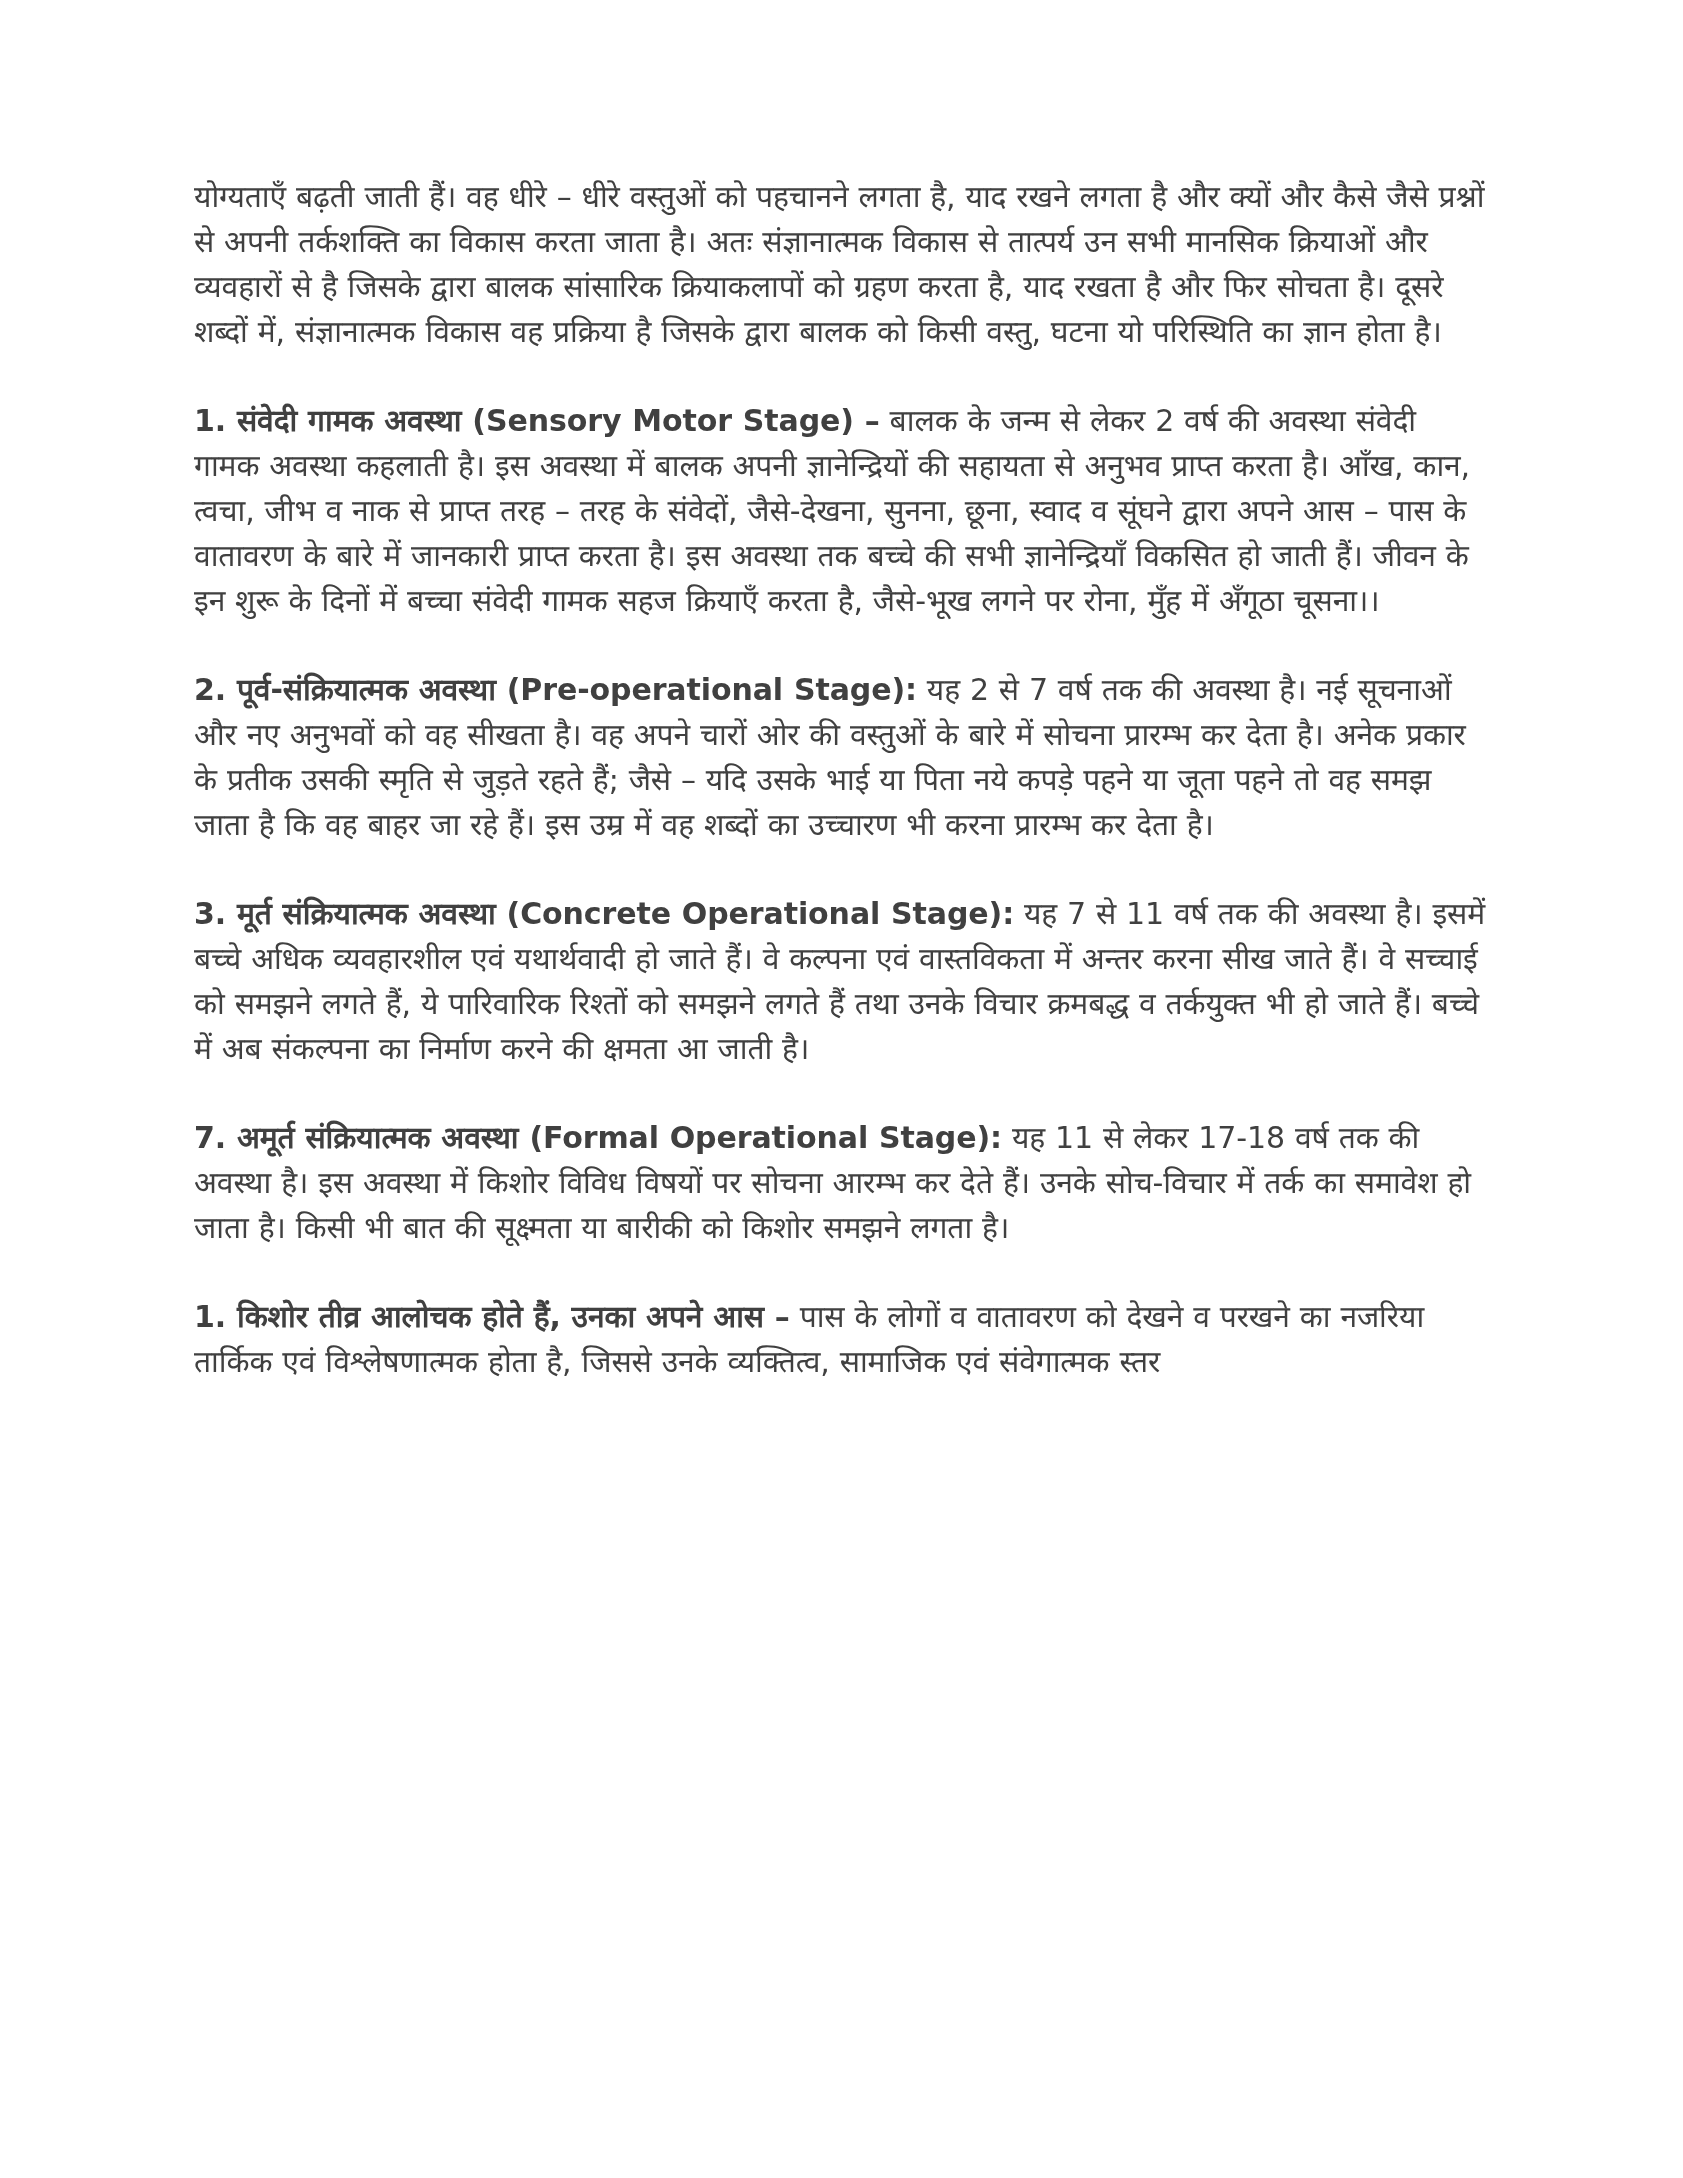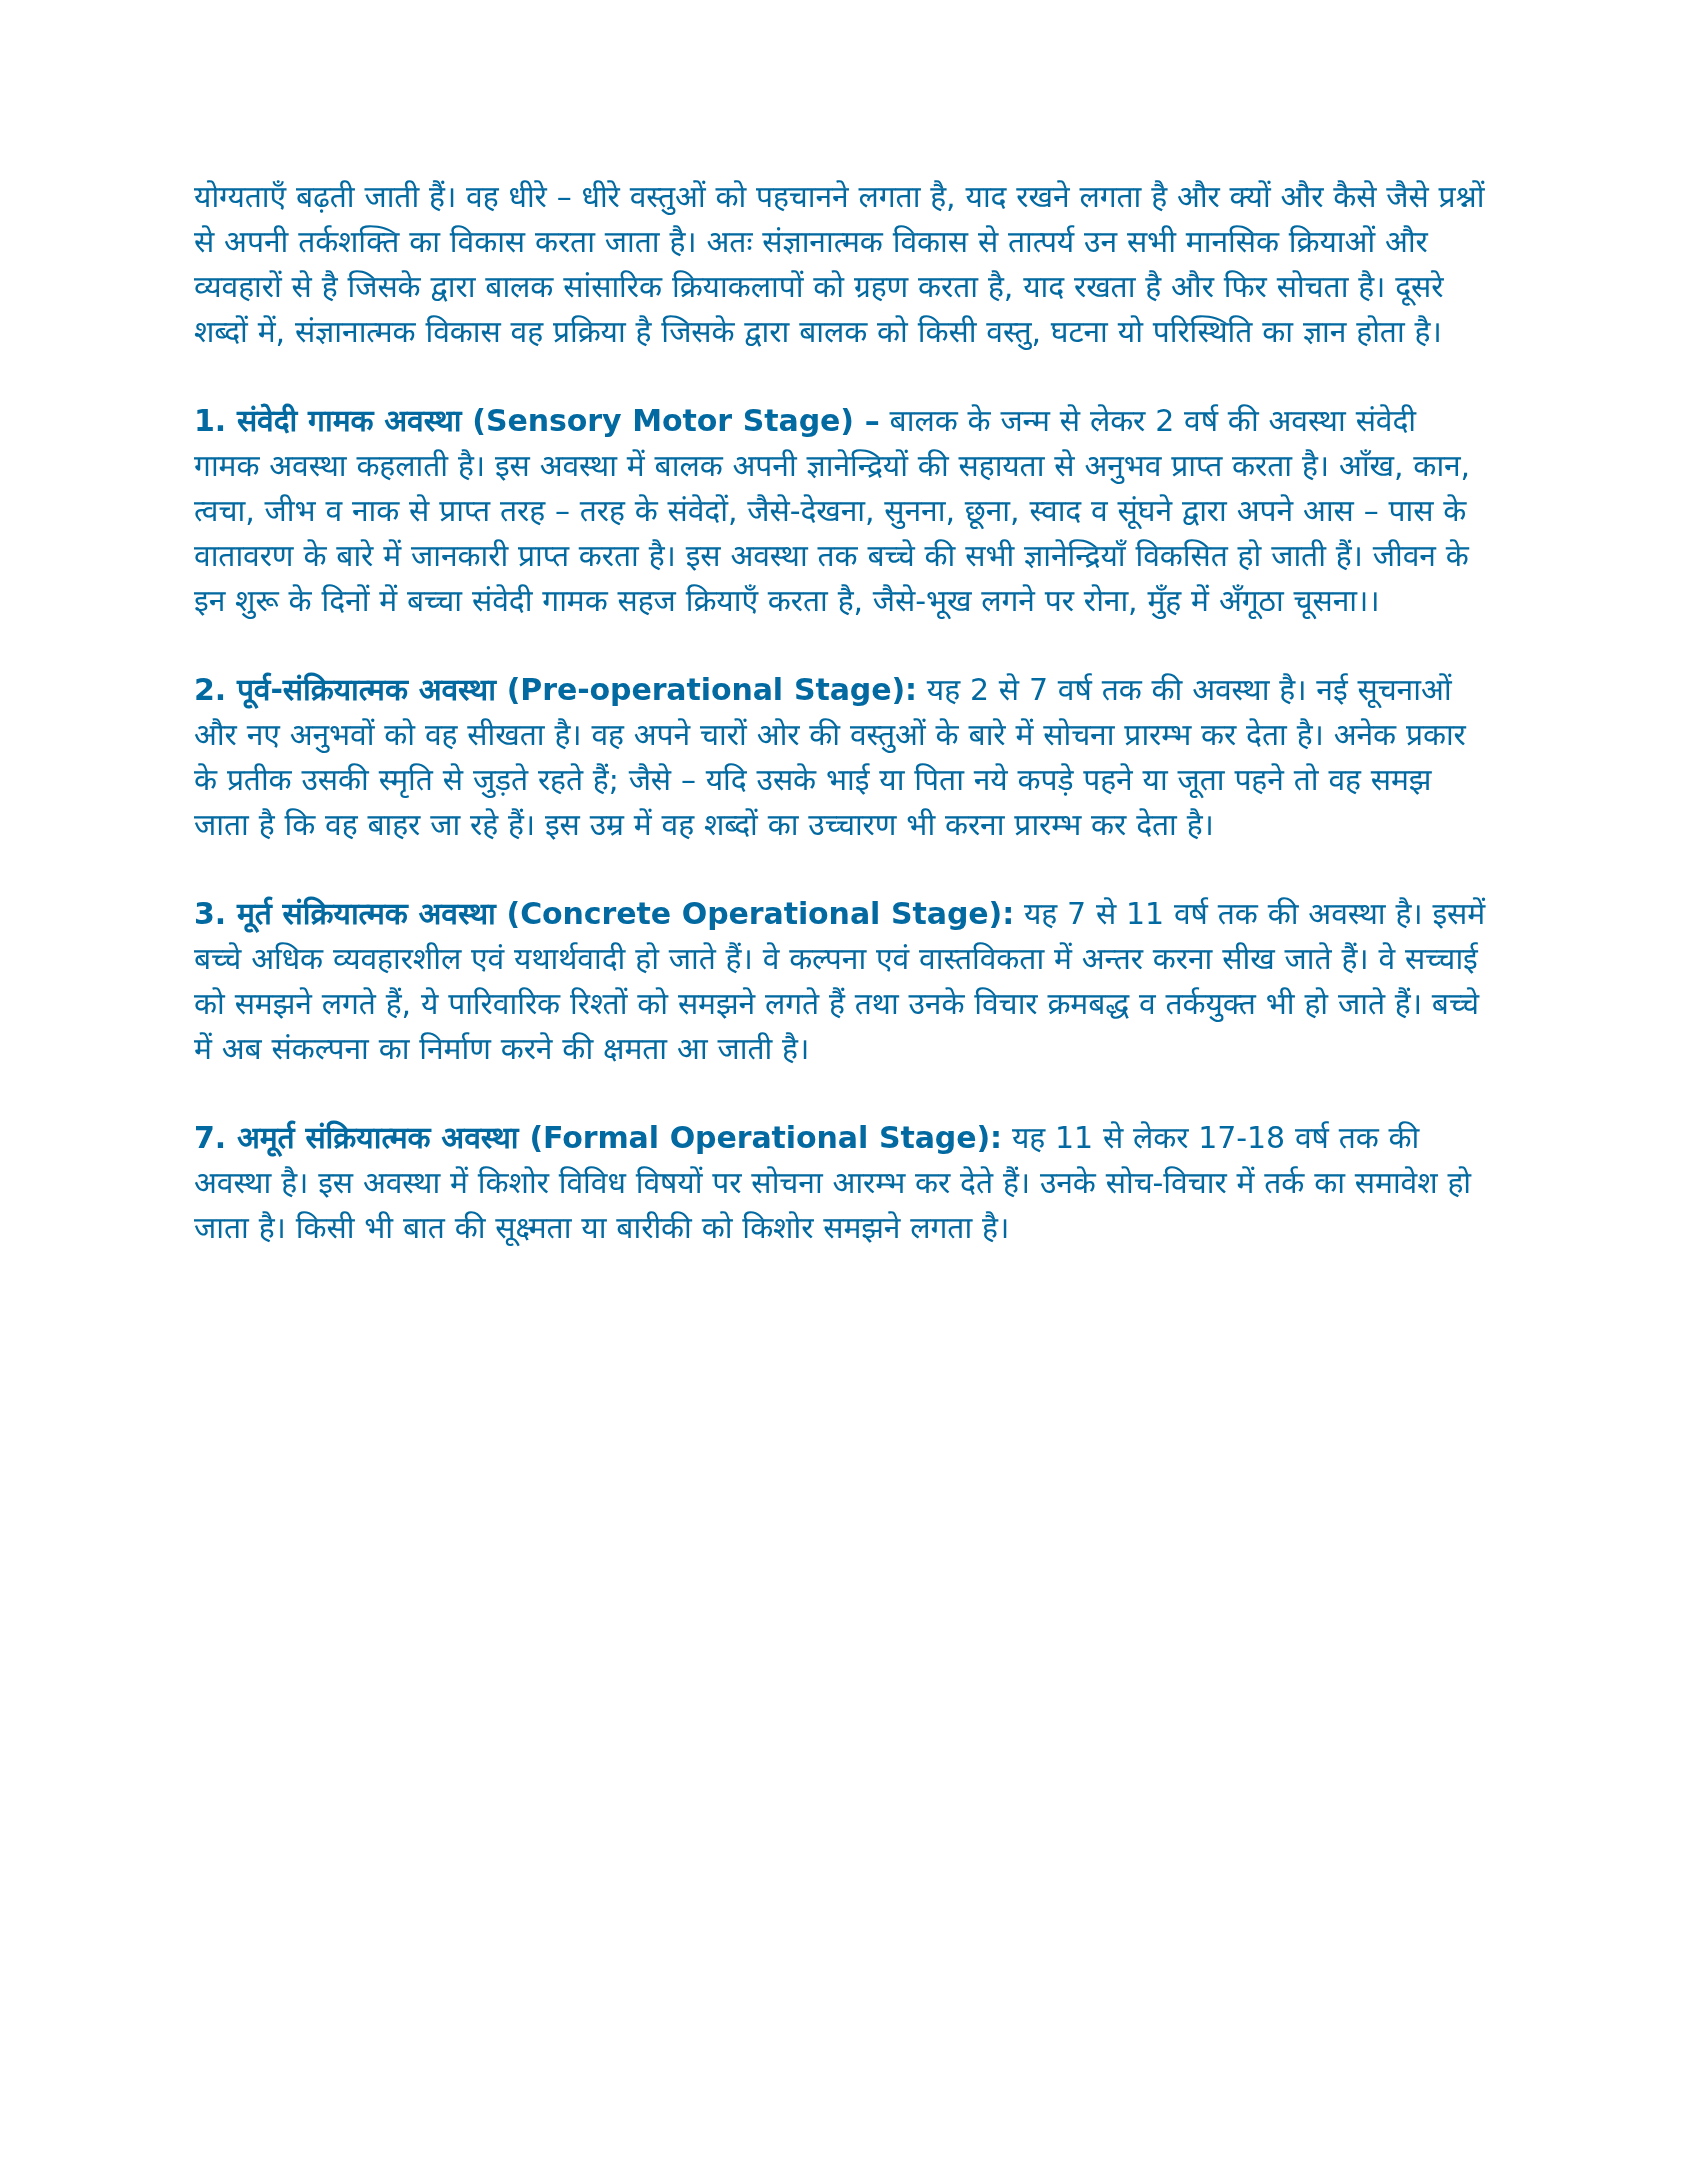--- a/index.html
+++ b/index.html
@@ -23,21 +23,21 @@
     position: absolute;
     left: 194px;
     top: 174px;
     width: 1295px;
   }
   
   .para {
     font-family: "DejaVu Sans", "Liberation Sans", sans-serif;
     font-size: 30px;
     line-height: 45px;
-    color: #0369a1;
+    color: #404040;
     text-align: left;
     margin: 0 0 37px 0;
     letter-spacing: -0.1px;
     word-spacing: 0.5px;
     font-weight: 400;
   }
   .para.gap-lg { margin-bottom: 44px; }
   .lead {
     font-weight: 700;
   }
@@ -64,16 +64,19 @@
     <p class="para gap-lg">
       <span class="lead">3. मूर्त संक्रियात्मक अवस्था (Concrete Operational Stage):</span><span> यह 7 से 11 वर्ष तक की अवस्था है। इसमें बच्चे अधिक व्यवहारशील एवं यथार्थवादी हो जाते हैं। वे कल्पना एवं वास्तविकता में अन्तर करना सीख जाते हैं। वे सच्चाई को समझने लगते हैं, ये पारिवारिक रिश्तों को समझने लगते हैं तथा उनके विचार क्रमबद्ध व तर्कयुक्त भी हो जाते हैं। बच्चे में अब संकल्पना का निर्माण करने की क्षमता आ जाती है।</span>
     </p>
 
     <p class="para gap-lg">
       <span class="lead">7. अमूर्त संक्रियात्मक अवस्था (Formal Operational Stage):</span><span> यह 11 से लेकर 17-18 वर्ष तक की अवस्था है। इस अवस्था में किशोर विविध विषयों पर सोचना आरम्भ कर देते हैं। उनके सोच-विचार में तर्क का समावेश हो जाता है। किसी भी बात की सूक्ष्मता या बारीकी को किशोर समझने लगता है।</span>
     </p>
 
 
 
+    <p class="para">
+      <span class="lead">1. किशोर तीव्र आलोचक होते हैं, उनका अपने आस –</span><span> पास के लोगों व वातावरण को देखने व परखने का नजरिया तार्किक एवं विश्लेषणात्मक होता है, जिससे उनके व्यक्तित्व, सामाजिक एवं संवेगात्मक स्तर</span>
+    </p>
 
   </div>
 </div>
 
 
 </body></html>

